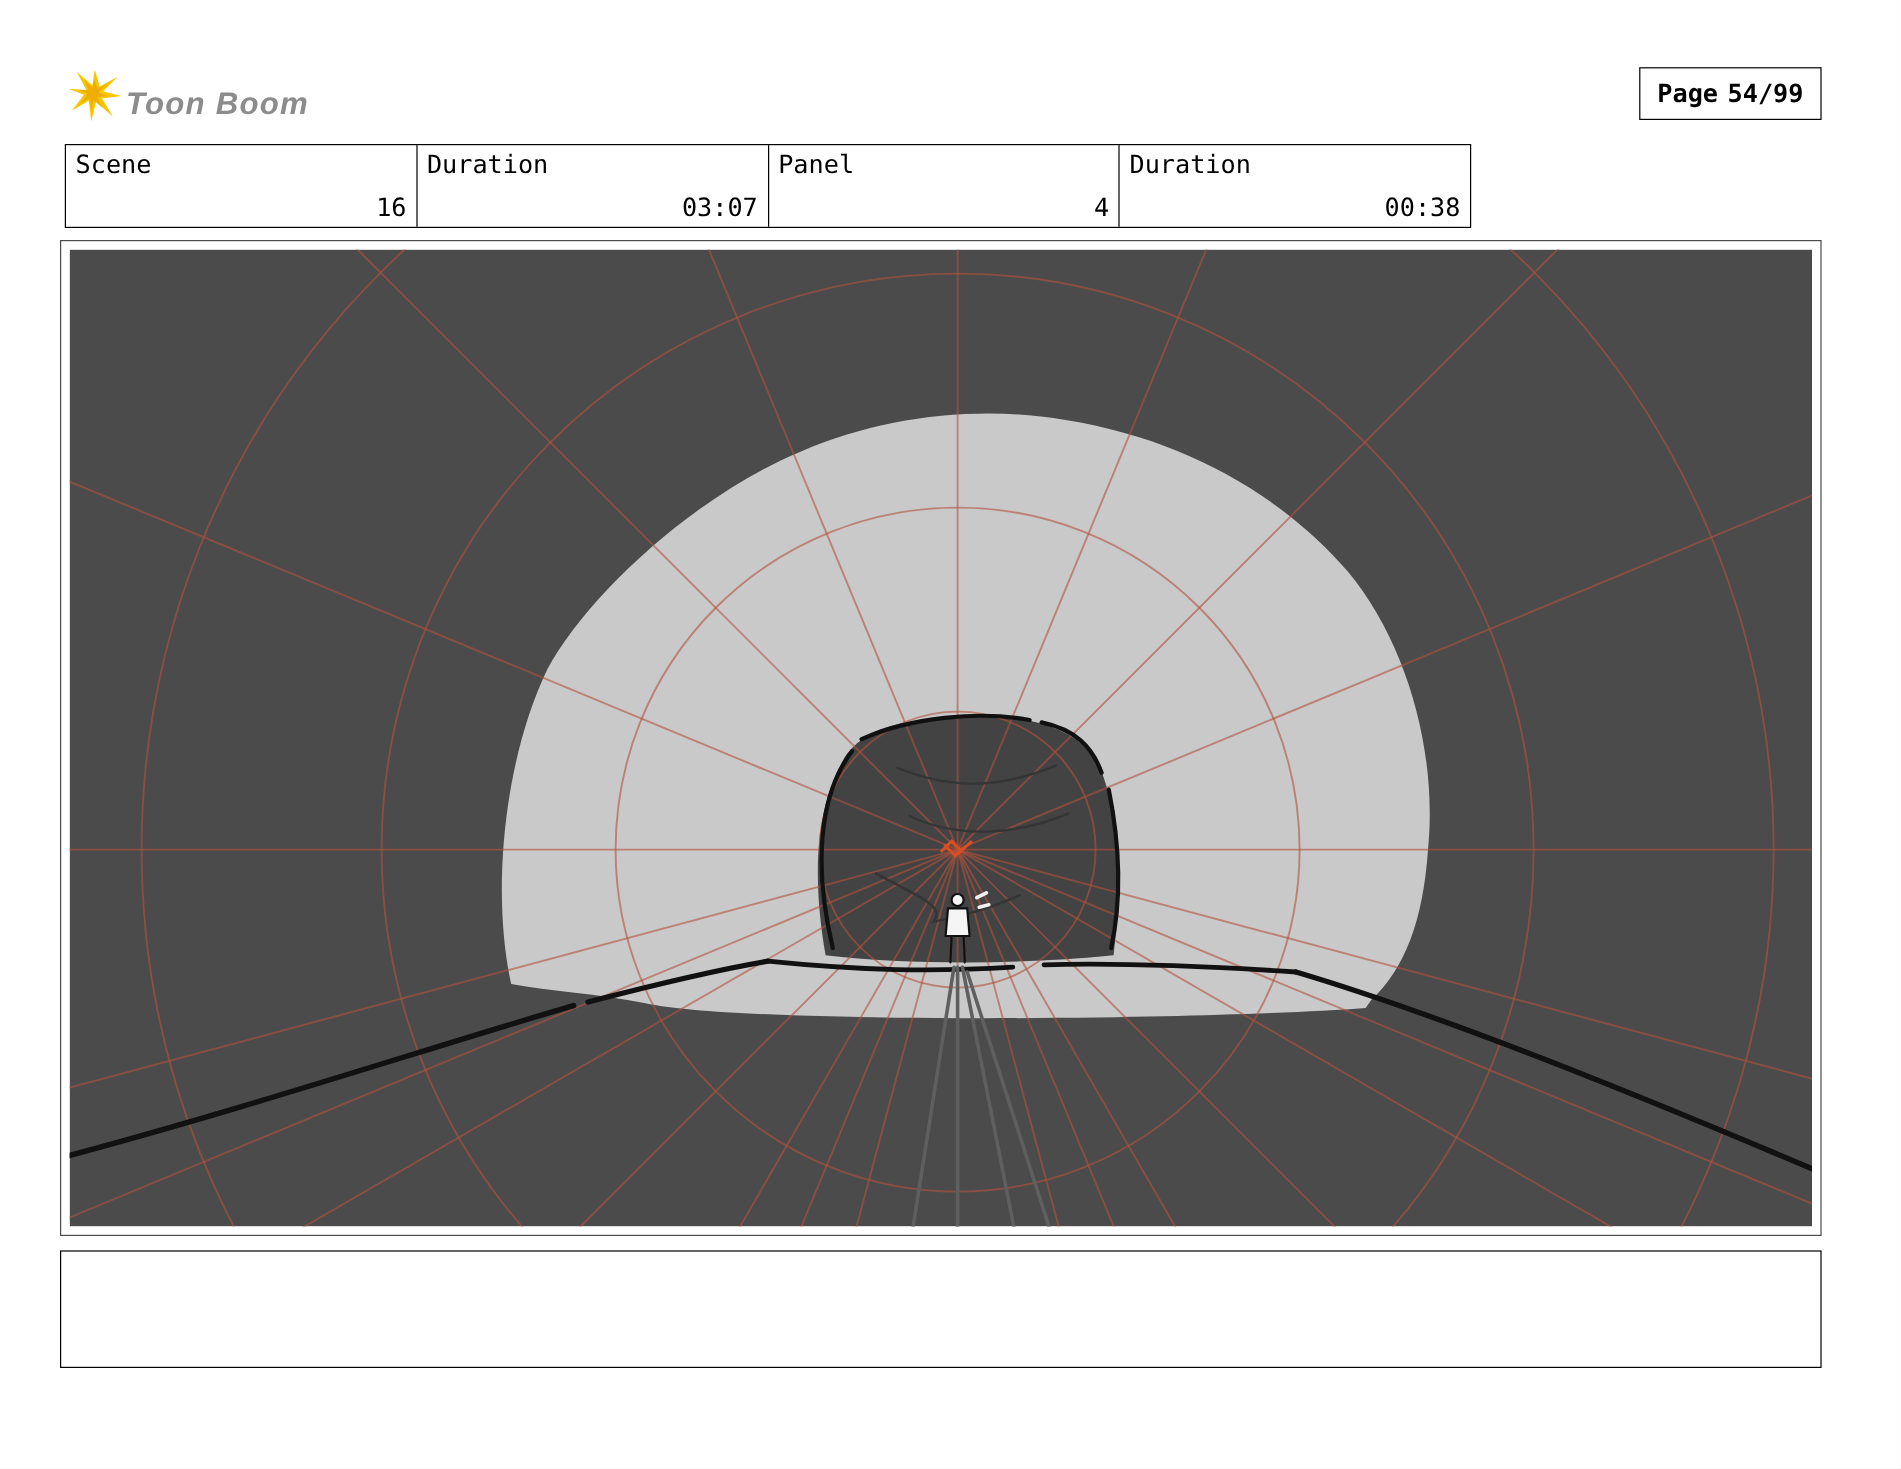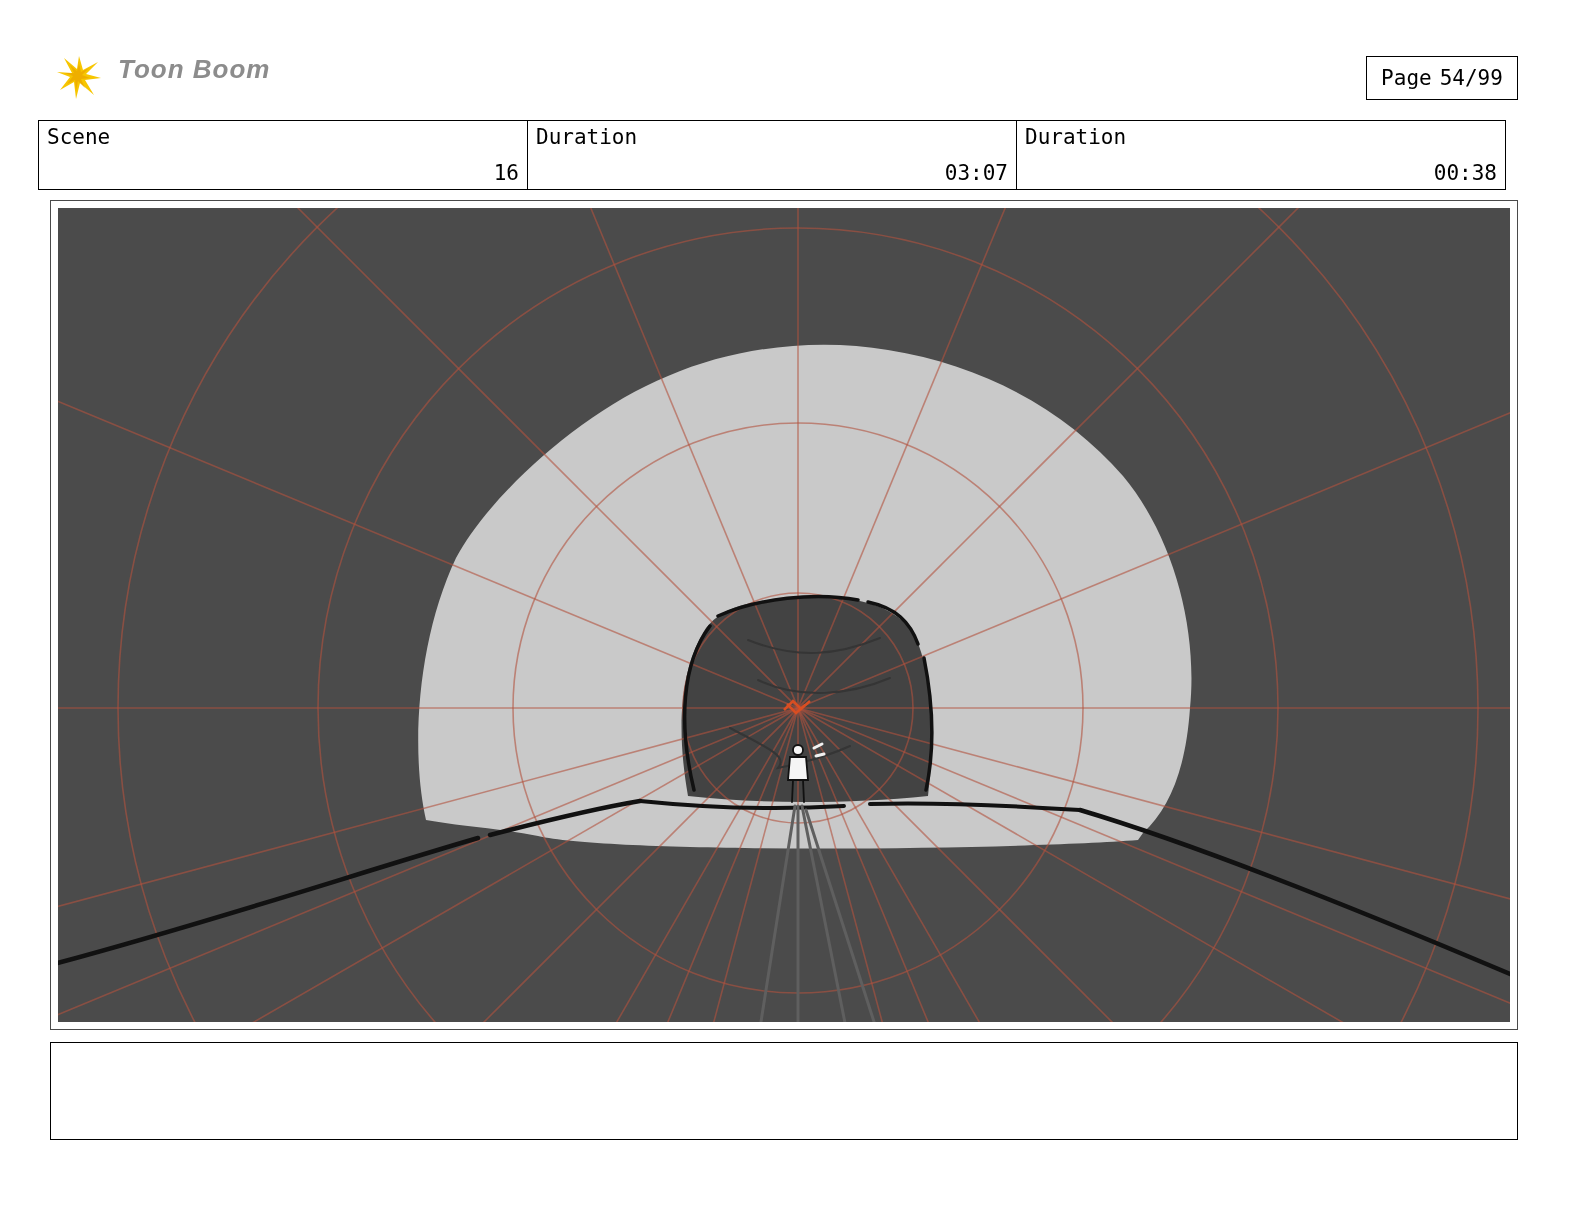--- a/index.html
+++ b/index.html
@@ -8,41 +8,41 @@
     width: 1584px; height: 1224px;
     font-family: "DejaVu Sans Mono", monospace;
     position: relative;
     color: #000;
   }
   .page { position: absolute; inset: 0; background: #fff; }
 
   
   .logo {
     position: absolute; left: 56px; top: 54px;
-    display: flex; align-items: flex-start; gap: 16px;
+    display: flex; align-items: flex-end; gap: 3px;
     height: 48px;
   }
   .logo-text {
     font-family: "Liberation Sans", sans-serif;
     font-weight: bold; font-style: italic;
     font-size: 26px; color: #8c8c8c; letter-spacing: 1px;
   }
   .page-box {
     position: absolute; right: 66px; top: 56px;
     width: 152px; height: 44px;
     border: 1px solid #000;
     display: flex; align-items: center; justify-content: center;
     gap: 8px;
-    font-weight: normal; font-size: 21px;
+    font-weight: bold; font-size: 21px;
   }
 
   
   .info-table {
-    position: absolute; left: 38px; top: 120px;
-    width: 1468px; height: 70px;
+    position: absolute; left: 54px; top: 120px;
+    width: 1172px; height: 70px;
     border: 1px solid #000;
     display: flex;
   }
   .info-cell {
     flex: 1 1 0;
     border-right: 1px solid #000;
     position: relative;
     padding: 4px 8px;
   }
   .info-cell:last-child { border-right: none; }
@@ -93,20 +93,24 @@
   </div>
 
   <div class="info-table">
     <div class="info-cell">
       <div class="info-label">Scene</div>
       <div class="info-value">16</div>
     </div>
     <div class="info-cell">
       <div class="info-label">Duration</div>
       <div class="info-value">03:07</div>
+    </div>
+    <div class="info-cell">
+      <div class="info-label">Panel</div>
+      <div class="info-value">4</div>
     </div>
     <div class="info-cell">
       <div class="info-label">Duration</div>
       <div class="info-value">00:38</div>
     </div>
   </div>
 
   <div class="panel-frame">
     <svg class="panel-art" viewBox="0 0 1452 814" preserveAspectRatio="none">
 

